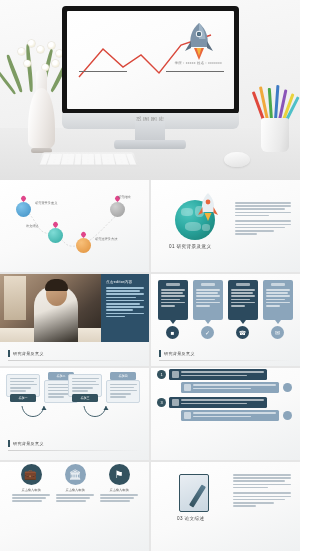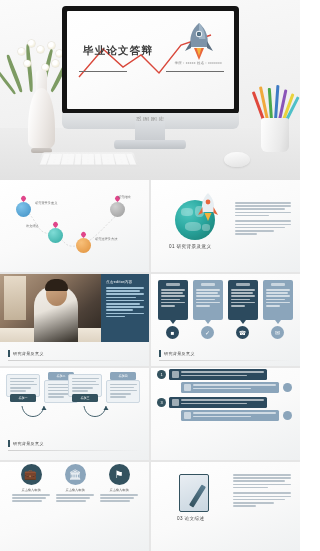--- a/index.html
+++ b/index.html
@@ -217,21 +217,20 @@
             <path d="M17 2 C25 9 27 18 25 26 L9 26 C7 18 9 9 17 2 Z" fill="#7d93a8"></path>
             <path d="M17 2 C21 6 23 12 23.5 18 L17 18 Z" fill="#9fb4c6"></path>
             <circle cx="17" cy="13" r="3.2" fill="#e8eef3"></circle>
             <circle cx="17" cy="13" r="2" fill="#5b7governance"></circle>
             <circle cx="17" cy="13" r="2" fill="#56788f"></circle>
             <path d="M9 20 L3 30 L9 27 Z" fill="#5d7082"></path>
             <path d="M25 20 L31 30 L25 27 Z" fill="#5d7082"></path>
             <path d="M12 27 L17 39 L22 27 Z" fill="#e8663c"></path>
             <path d="M14.5 27 L17 35 L19.5 27 Z" fill="#f5b23c"></path>
           </svg>
-          <div class="sc-title">毕业论文答辩</div>
           <div class="sc-rule"></div>
           <div class="sc-rule2"></div>
           <div class="sc-meta">学院：xxxxx    姓名：xxxxxxx</div>
         </div>
       </div>
       <div class="chin">
         <div class="logo-watermark">觅图图库</div>
       </div>
     </div>
     <div class="stand-neck"></div>

